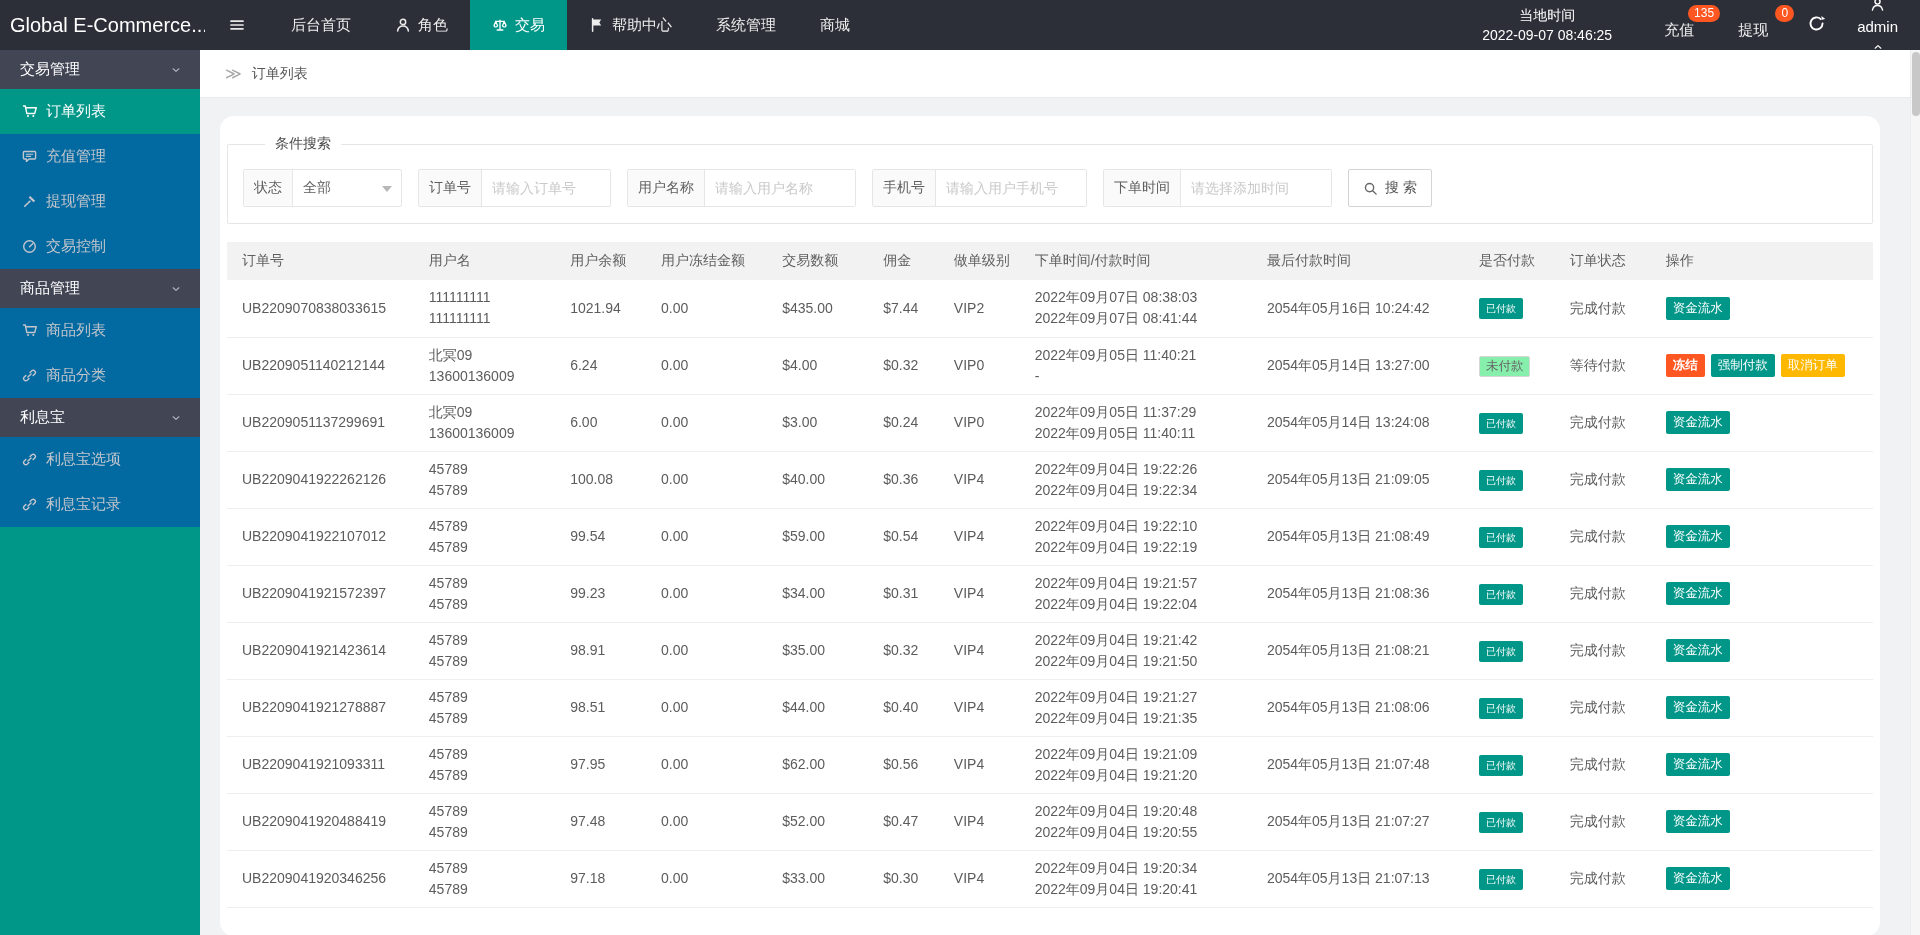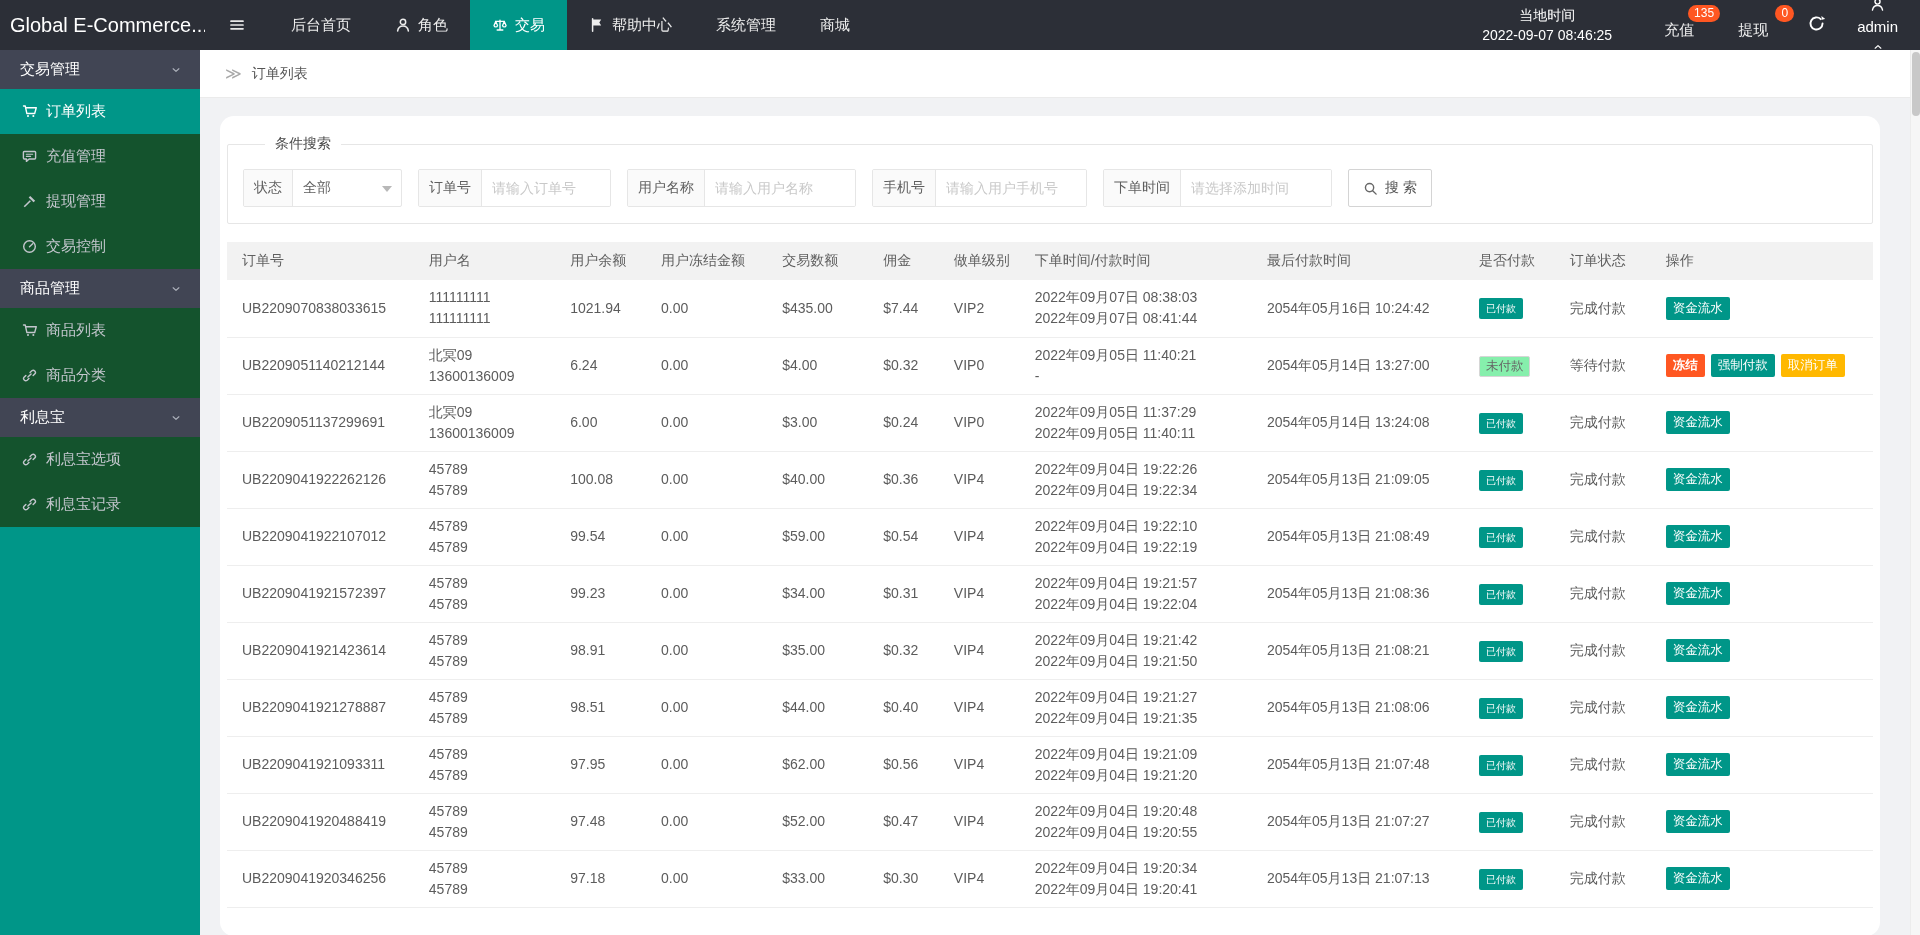--- a/index.html
+++ b/index.html
@@ -23,21 +23,21 @@
   .tb-refresh svg { width:17px; height:17px; }
   .tb-user { display:flex; align-items:center; gap:6px; color:#fff; font-size:15px; margin-left:14px; cursor:pointer;flex-direction:column; }
   .tb-user .icon svg { width:15px; height:15px; }
   .tb-user .caret svg { width:12px; height:12px; }
 
   
   .sidebar { position:fixed; top:50px; left:0; bottom:0; width:200px; background:#31343e; display:flex; flex-direction:column; z-index:20; }
   .side-group-title { height:39px; display:flex; align-items:center; justify-content:space-between; padding:0 18px 0 20px; background:#414554; color:#fff; font-size:15px; cursor:pointer; }
   .side-group-title .icon { color:#aeb2bc; }
   .side-group-title .icon svg { width:12px; height:12px; }
-  .side-item { height:45px; display:flex; align-items:center; gap:9px; padding-left:22px; color:#c3c6cd; font-size:15px; background:#14532d; cursor:pointer; }
+  .side-item { height:45px; display:flex; align-items:center; gap:9px; padding-left:22px; color:#c3c6cd; font-size:15px; background:#0369a1; cursor:pointer; }
   .side-item .icon svg { width:15px; height:15px; }
   .side-item.active { background:#009688; color:#fff; }
   .side-fill { flex:1; background:#009688; }
 
   
   .main { margin-left:200px; padding-top:50px; }
   .breadcrumb-bar { height:48px; background:#fff; display:flex; align-items:center; padding-left:25px; border-bottom:1px solid #ebebeb; }
   .crumb-icon { color:#a8a8a8; font-size:16px; margin-right:10px; }
   .crumb-label { color:#555; font-size:14px; }
   .content { padding:18px 40px 0 20px; }

